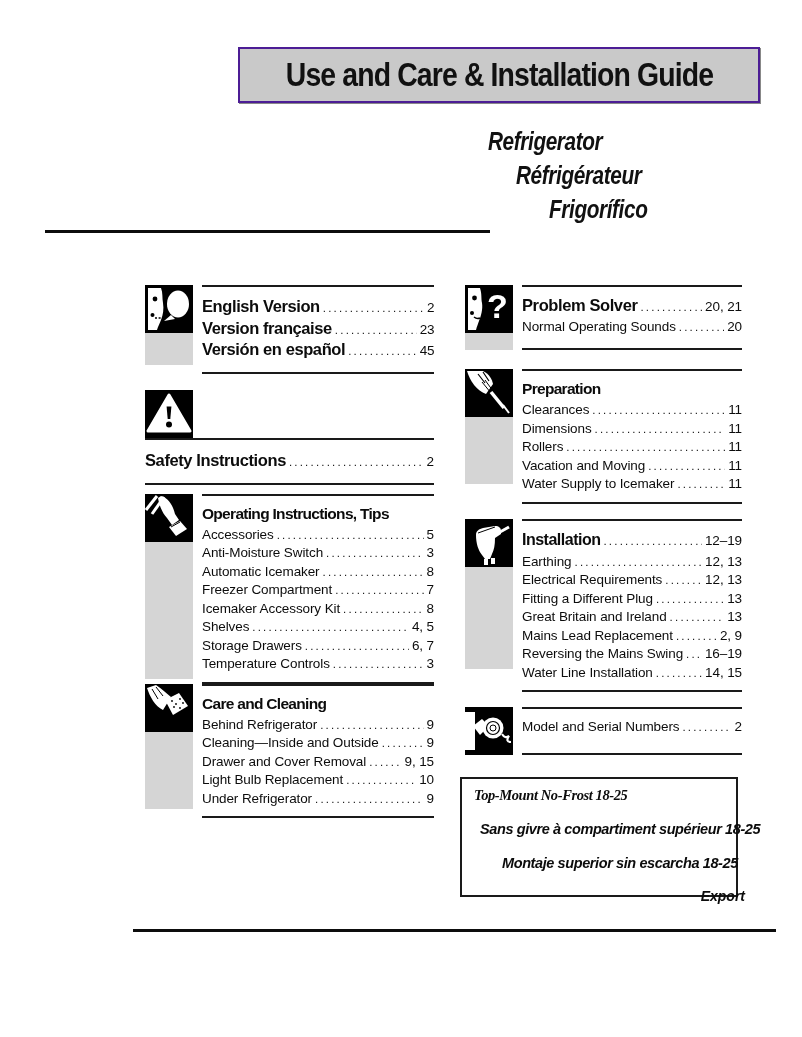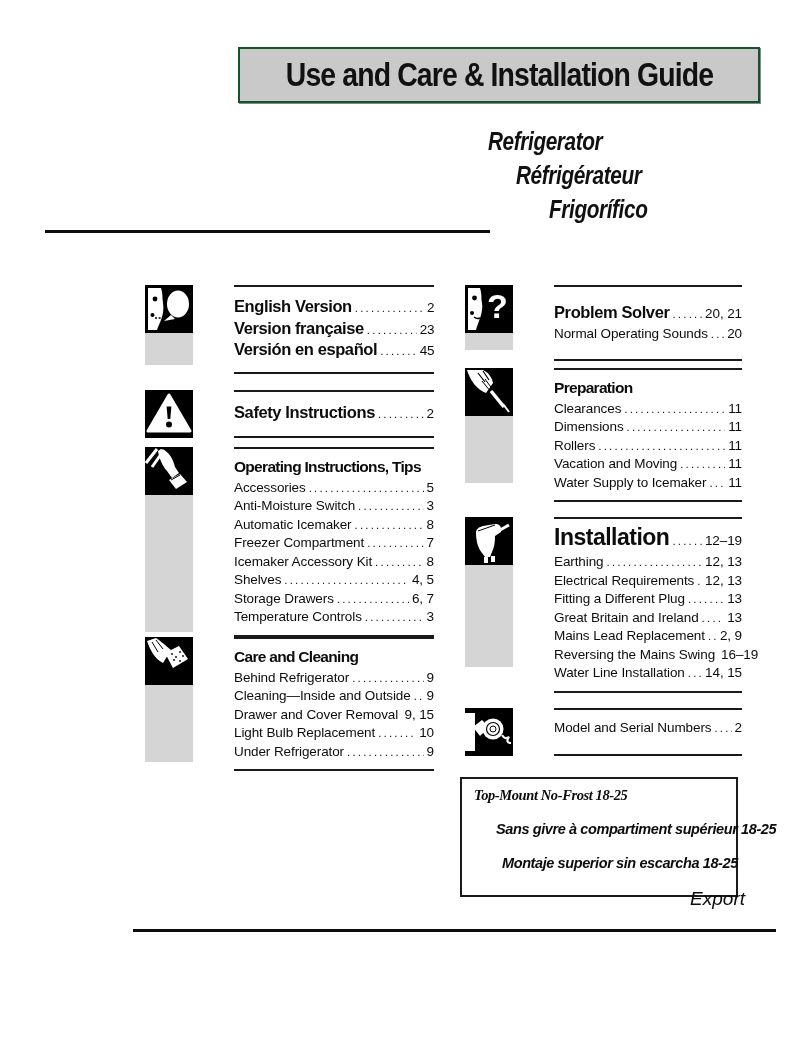--- a/index.html
+++ b/index.html
@@ -1,76 +1,76 @@
 <!DOCTYPE html>
 <html><head>
 <meta charset="utf-8">
 <style>
   html,body{margin:0;padding:0;background:#fff;}
   body{width:802px;height:1037px;position:relative;font-family:"Liberation Sans",sans-serif;color:#0c0c0c;}
   .page{position:absolute;inset:0;background:#fff;overflow:hidden;}
 
   
   .banner{position:absolute;left:238px;top:47px;width:518px;height:52px;background:#c9c9c9;
-          border:2px solid #14532d;display:flex;align-items:center;justify-content:center;box-shadow:1px 1px 0 #888;}
+          border:2px solid #4c1d95;display:flex;align-items:center;justify-content:center;box-shadow:1px 1px 0 #888;}
   .banner-title{font-size:33px;font-weight:bold;letter-spacing:-1px;white-space:nowrap;
                 transform:scaleX(0.86);transform-origin:center;color:#111;}
 
   
   .product-title{position:absolute;font-style:italic;font-weight:bold;font-size:26px;letter-spacing:-0.5px;
                  white-space:nowrap;transform:scaleX(0.8);transform-origin:left;color:#111;}
   .pt-0{left:488px;top:126px;}
   .pt-1{left:516px;top:160px;}
   .pt-2{left:549px;top:194px;}
 
   
   .thick-rule{position:absolute;background:#0d0d0d;}
   .rule-top-left{left:45px;top:230px;width:445px;height:3px;}
   .rule-bottom{left:133px;top:929px;width:643px;height:3px;}
 
   
   .col{position:absolute;}
   .col-left{left:145px;top:285px;width:289px;}
   .col-right{left:465px;top:285px;width:277px;}
 
-  .section{display:flex;gap:32px;}
+  .section{display:flex;}
   .icon-col{width:48px;margin-right:9px;flex:none;}
   .icon-box{width:48px;height:48px;background:#000;}
   .icon-box svg{display:block;}
   .strip{width:48px;background:#d5d5d5;}
-  .content{flex:1;min-width:0;border-top:2px solid #1a1a1a;border-bottom:2px solid #1a1a1a;padding:15px 0;}
-
-  .mt-a{margin-top:16px;} .mt-b{margin-top:9px;} .mt-c{}
-  .mt-d{margin-top:7px;} .mt-e{margin-top:15px;}
+  .content{flex:1;min-width:0;border-top:2px solid #1a1a1a;border-bottom:2px solid #1a1a1a;padding:8px 0;}
+
+  .mt-a{margin-top:16px;flex-direction:column;} .mt-b{margin-top:9px;} .mt-c{}
+  .mt-d{margin-top:19px;} .mt-e{margin-top:15px;}
   .pad-lg{padding:10px 0;}  .pad-md{padding:7px 0 8px;} .pad-row{padding:9px 0;}
 
   
   .toc-row{display:flex;align-items:baseline;font-size:13.5px;line-height:17.5px;letter-spacing:-0.1px;}
   .toc-label{white-space:nowrap;}
   .toc-dots{flex:1 1 auto;overflow:hidden;white-space:nowrap;margin:0 3px;font-size:11.5px;
             letter-spacing:2.2px;font-weight:normal;color:#111;}
   .toc-dots::after{content:"........................................................................................................................";}
   .toc-page{white-space:nowrap;flex:none;font-weight:normal;font-size:13.5px;}
 
   .lang-row{font-weight:bold;font-size:16.5px;line-height:19.5px;letter-spacing:-0.4px;}
   .heading-row .toc-label{font-weight:bold;font-size:16.5px;letter-spacing:-0.4px;}
   .heading-row{line-height:21px;}
-  .heading-row.lg .toc-label{font-size:23px;letter-spacing:-0.5px;}
+  .heading-row.lg .toc-label{font-size:16px;letter-spacing:-0.5px;}
   .heading-row.lg{line-height:23px;}
   .section-heading{font-weight:bold;font-size:15.5px;letter-spacing:-0.7px;line-height:21px;
                    margin-bottom:2px;white-space:nowrap;}
 
   
   .model-box{position:absolute;left:460px;top:777px;width:274px;height:107px;border:2px solid #1a1a1a;
              font-style:italic;font-weight:bold;font-size:14.5px;letter-spacing:-0.4px;padding-top:9px;}
   .model-line{line-height:15px;margin-bottom:19px;white-space:nowrap;}
-  .ml-0{padding-left:12px;font-family:Liberation Serif, serif;} .ml-1{padding-left:34px;} .ml-2{padding-left:40px;}
+  .ml-0{padding-left:12px;font-family:Liberation Serif, serif;} .ml-1{padding-left:18px;} .ml-2{padding-left:40px;}
 
   .export{position:absolute;left:465px;top:888px;width:280px;text-align:right;
-          font-style:italic;font-weight:normal;font-size:19px;}
+          font-style:italic;font-weight:bold;font-size:14px;}
 </style>
 </head>
 <body>
 
 <div class="page">
 
   <div class="banner">
     <div class="banner-title">Use and Care &amp; Installation Guide</div>
   </div>
 

